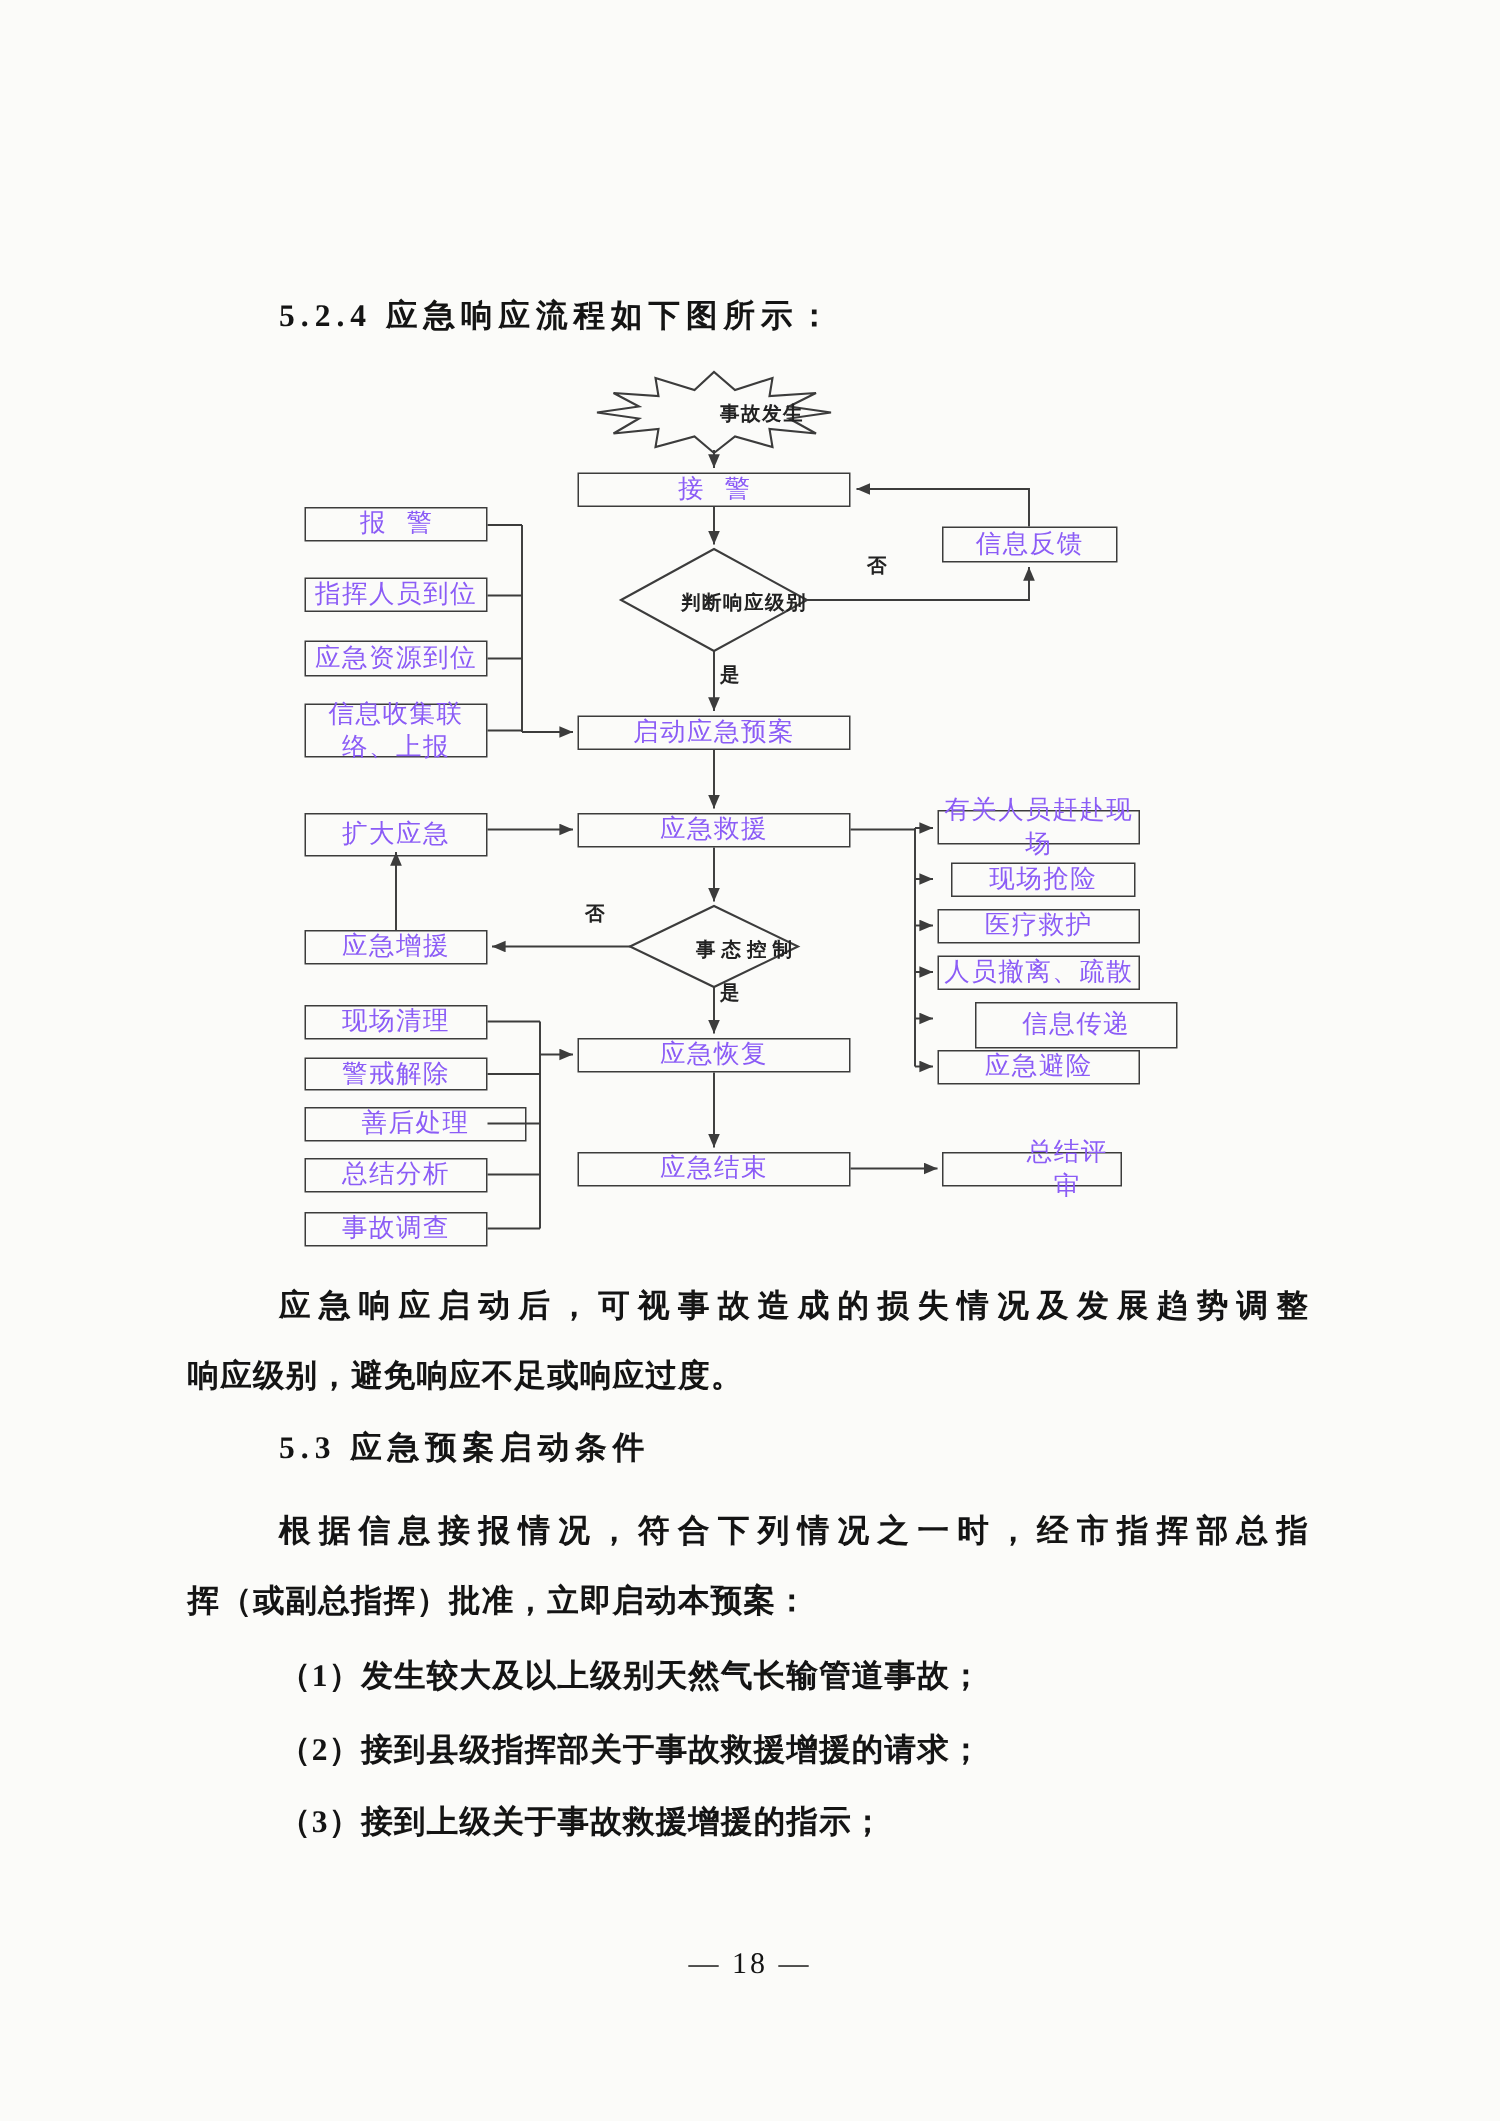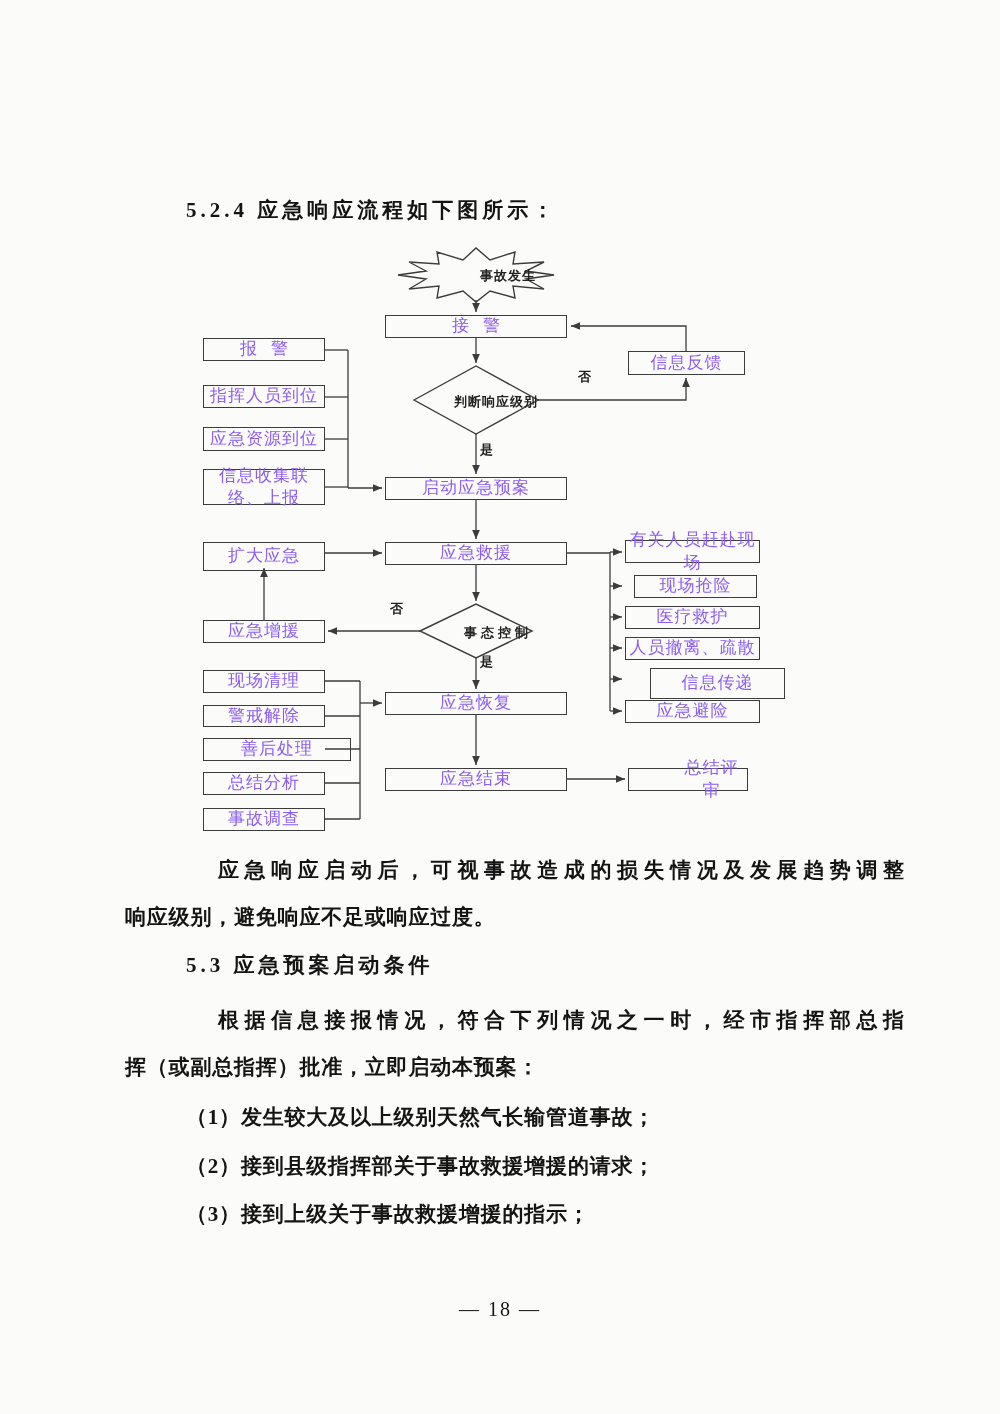--- a/index.html
+++ b/index.html
@@ -6,21 +6,21 @@
   html,body { width:1000px; }
   body { background:#e9e9e9; font-family:"Liberation Serif","DejaVu Serif",serif; }
   .page {
     position:relative; width:1000px; height:1414px;
     background:#fbfbf9; color:#161616; overflow:hidden;
   }
   .txt {
     position:absolute; font-size:21px; font-weight:600;
     letter-spacing:0.8px; white-space:nowrap; color:#141414;
   }
-  .just { letter-spacing:5.6px;margin-left:32px; }
+  .just { letter-spacing:5.6px; }
   .h { font-weight:700; letter-spacing:4px; }
   .pageno { font-size:20px; font-weight:400; letter-spacing:2px; text-align:center; }
 
   .flowchart { position:absolute; left:0; top:240px; width:1000px; height:620px; }
   .fc-svg { position:absolute; left:0; top:0; }
   .fc-box {
     position:absolute; border:1.4px solid #3c3c3c;
     display:flex; align-items:center; justify-content:center;
     text-align:center; font-size:17px; font-weight:400; letter-spacing:1px;
     color:#8b5cf6; line-height:1.3;

